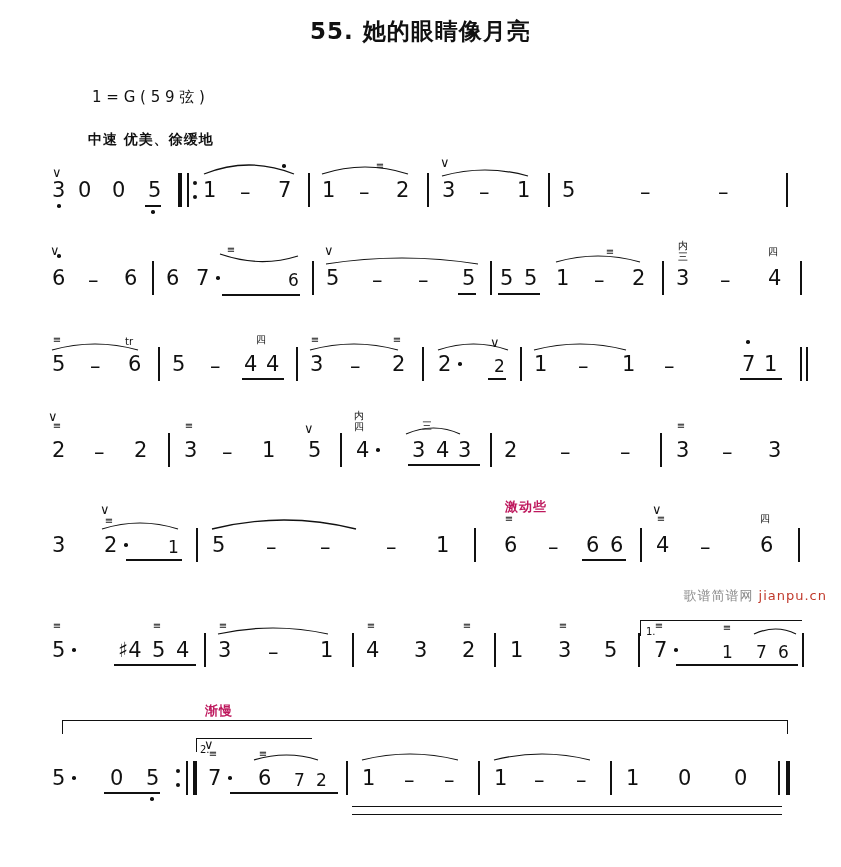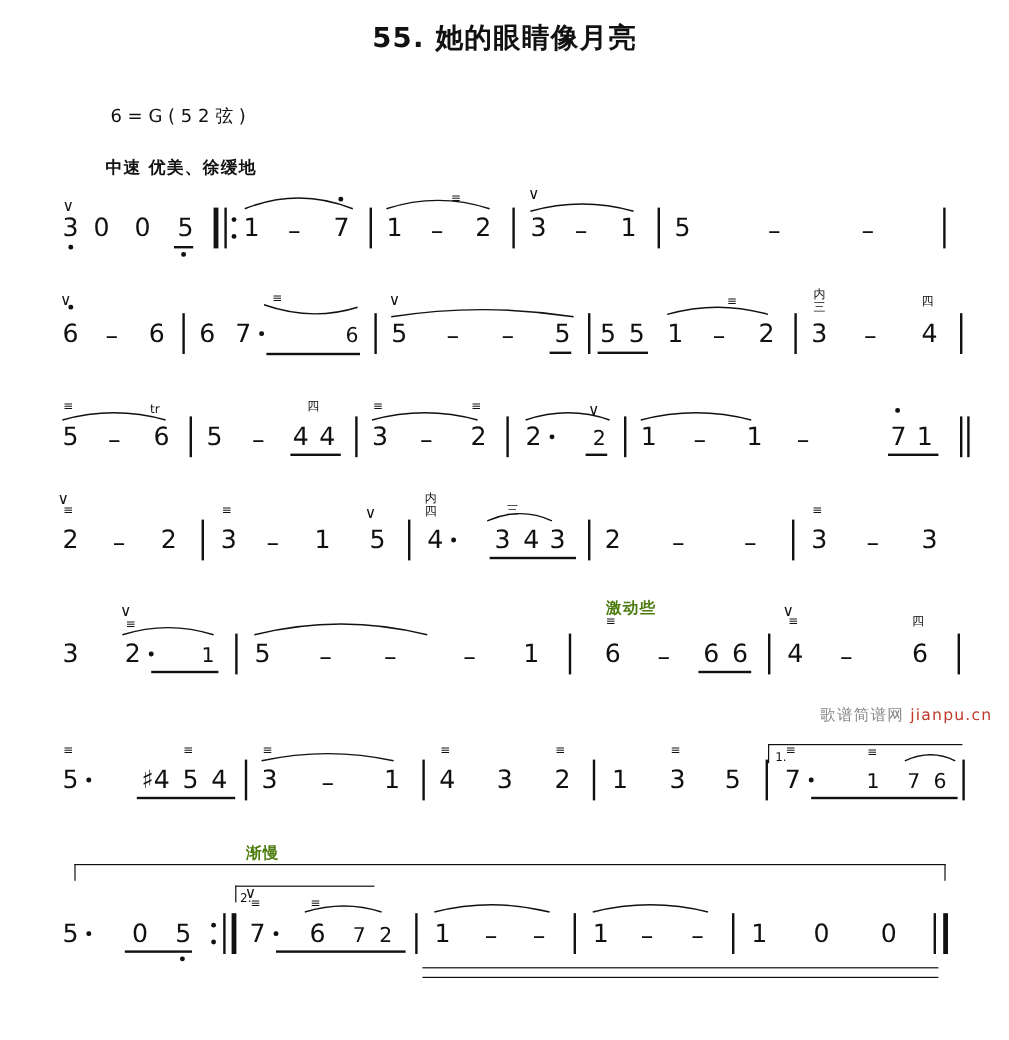--- a/index.html
+++ b/index.html
@@ -51,21 +51,21 @@
     font-weight:bold;
     font-size:14px;
     color:#111;
     letter-spacing:1px;
   }
   .expr{
     position:absolute;
     font-family:Liberation Serif, serif;
     font-weight:bold;
     font-size:13px;
-    color:#4d7c0f;
+    color:#be185d;
     letter-spacing:1px;
   }
 
   
   .row{
     position:absolute;left:0;width:841px;height:60px;
   }
   .note{
     position:absolute;
     font-family:"DejaVu Sans", sans-serif;
@@ -127,21 +127,21 @@
   .footer .red{color:#c0392b;}
 </style>
 </head>
 <body>
 
 <div class="sheet">
 
   <div class="title">55. 她的眼睛像月亮</div>
 
 
-  <div class="keysig">6 = G ( 5 2 弦 )</div>
+  <div class="keysig">1 = G ( 5 9 弦 )</div>
 
   <div class="tempo">中速  优美、徐缓地</div>
 
   <div class="expr" style="top:498px;left:505px;">激动些</div>
   <div class="expr" style="top:702px;left:205px;">渐慢</div>
 
   <div class="row" style="top:160px;">
 
     <div class="note" style="left:52px;top:20px;">3</div>
     <div class="dotdn" style="left:57px;top:44px;"></div>

